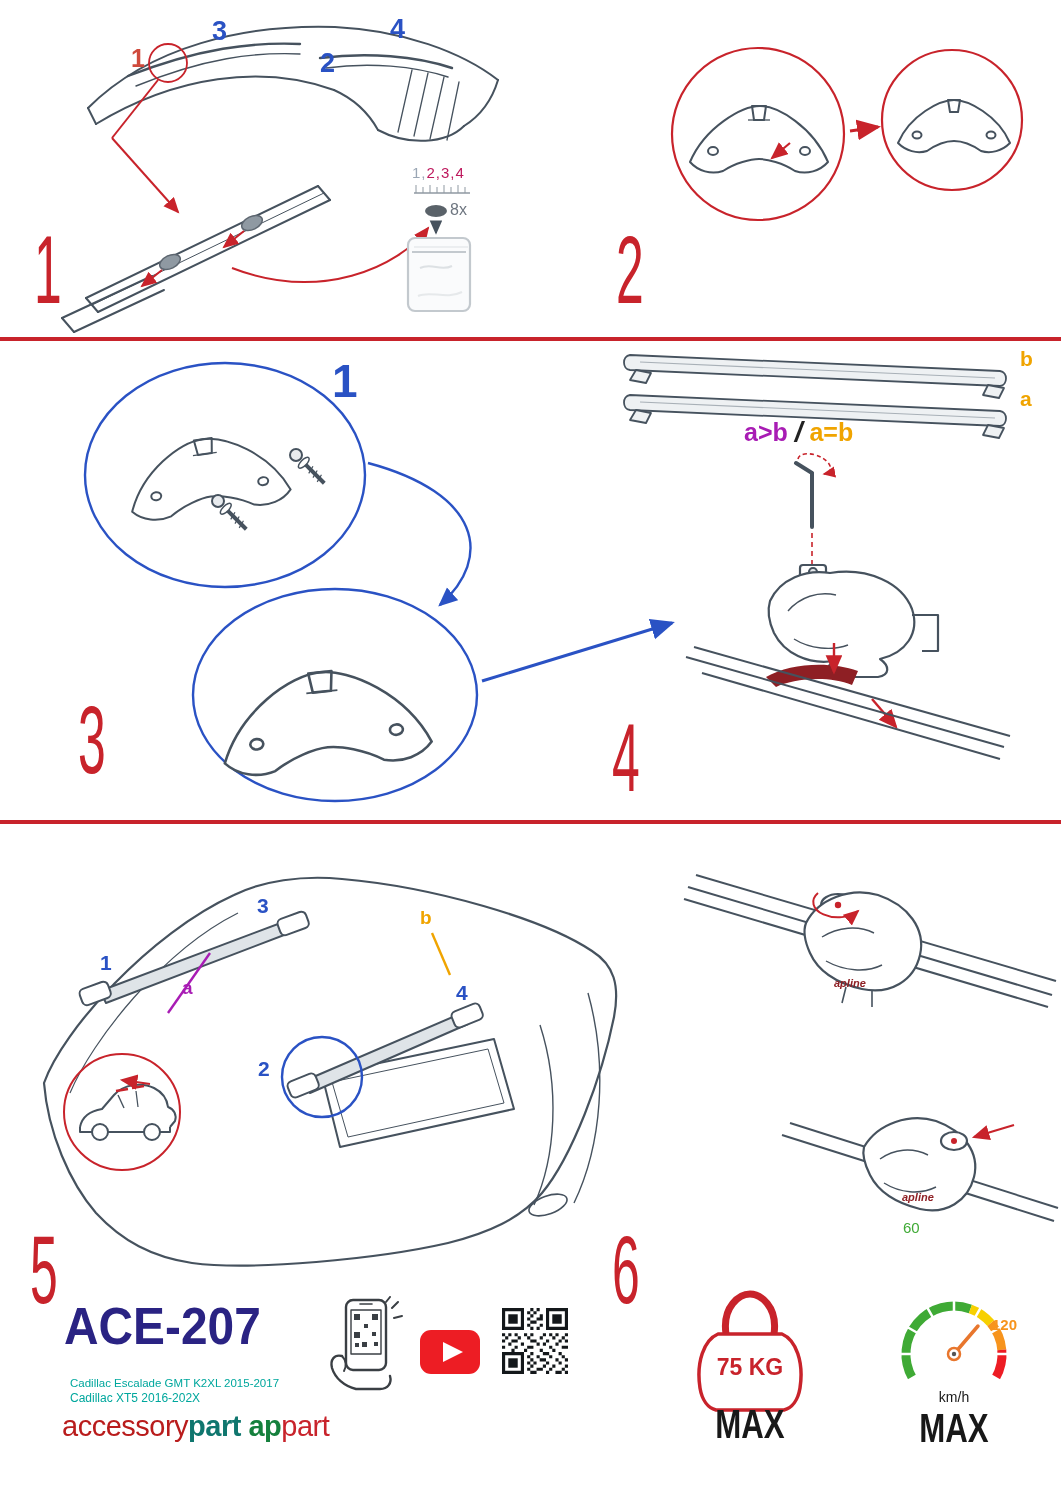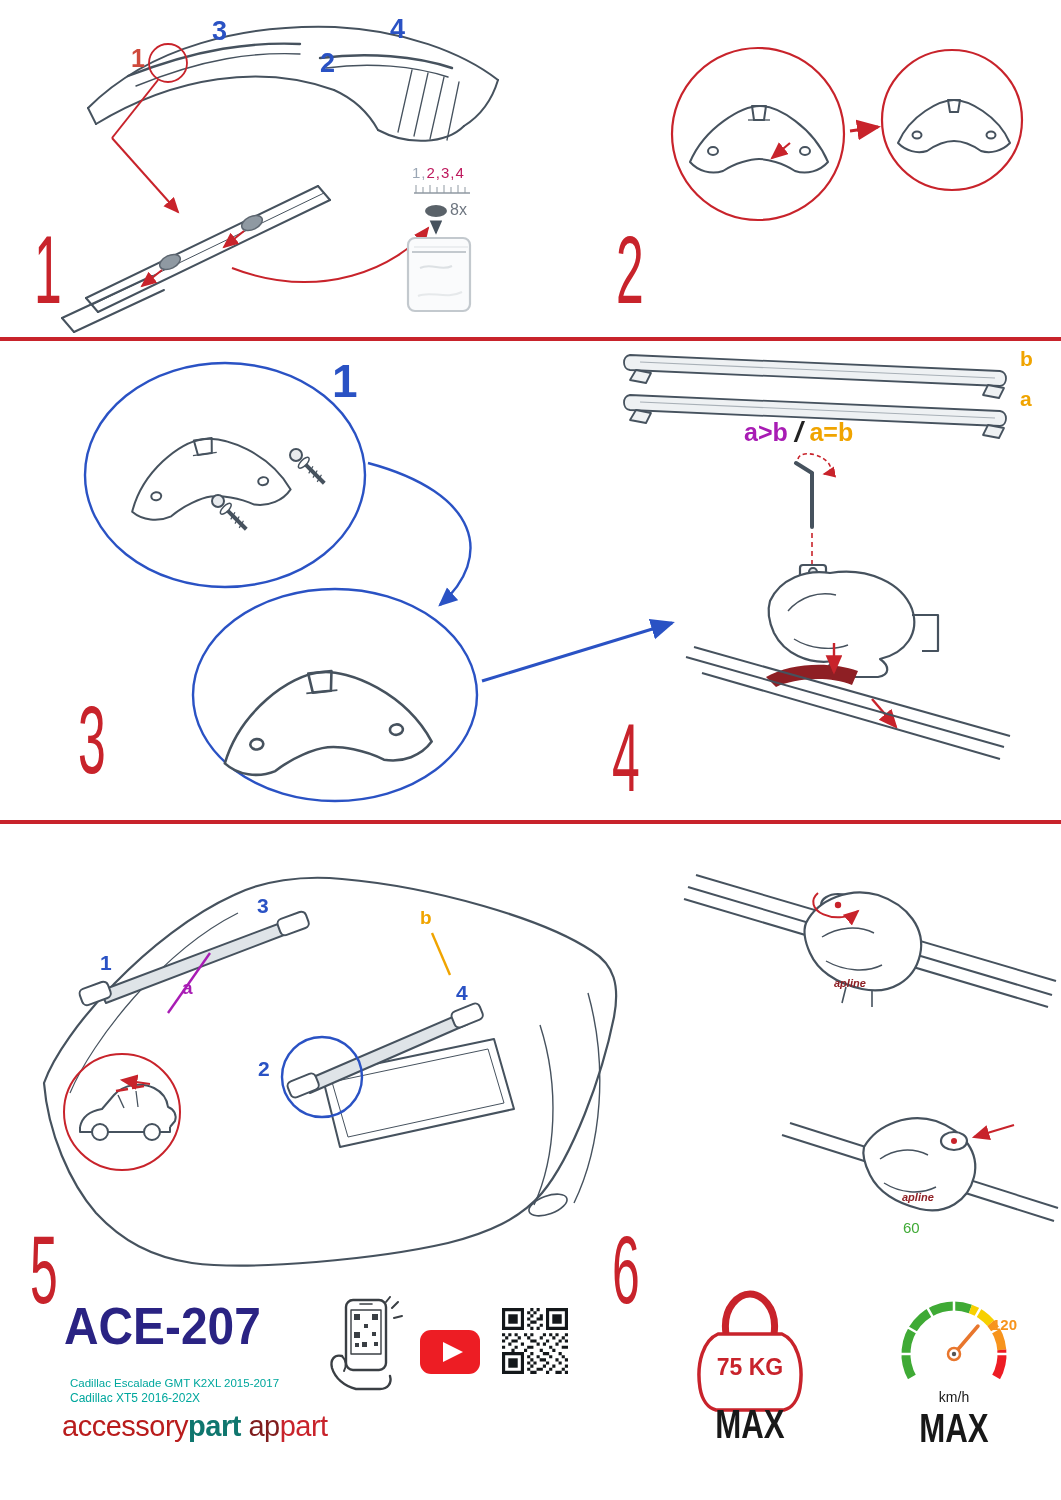--- a/index.html
+++ b/index.html
@@ -300,21 +300,21 @@
   <div class="t purple" style="left:182px;top:978px;font-size:19px">a</div>
   <div class="t orange" style="left:420px;top:908px;font-size:19px">b</div>
 
   <div class="t" style="left:834px;top:978px;font-size:11px;font-style:italic;font-weight:700;color:#8e1f24">apline</div>
   <div class="t" style="left:902px;top:1192px;font-size:11px;font-style:italic;font-weight:700;color:#8e1f24">apline</div>
 
   <div class="t" style="left:64px;top:1300px;font-size:52px;font-weight:600;color:#2a2383;transform:scaleX(0.92);transform-origin:0 0">ACE-207</div>
   <div class="t" style="left:70px;top:1378px;font-size:11.5px;color:#00a79d">Cadillac Escalade GMT K2XL 2015-2017</div>
   <div class="t" style="left:70px;top:1392px;font-size:12px;color:#00a79d">Cadillac XT5 2016-202X</div>
   <div class="t" style="left:62px;top:1412px;font-size:29px;letter-spacing:-0.5px">
-    <span style="color:#b91c1c;font-weight:400">accessory</span><span style="color:#0f766e;font-weight:700">part</span><span> </span><span style="color:#7f1d1d;font-weight:400">ap</span><span style="color:#c8232b;font-weight:400">part</span>
+    <span style="color:#b91c1c;font-weight:400">accessory</span><span style="color:#0f766e;font-weight:700">part</span><span> </span><span style="color:#15803d;font-weight:700">ap</span><span style="color:#c8232b;font-weight:400">part</span>
   </div>
 
   <svg class="icon" style="left:322px;top:1296px" width="84" height="96" viewBox="0 0 84 96">
     <g stroke="#3a3f44" stroke-width="2.4" fill="#fff" stroke-linejoin="round" stroke-linecap="round">
       <rect x="24" y="4" width="40" height="70" rx="7"></rect>
       <rect x="29" y="14" width="30" height="44" stroke-width="1.4"></rect>
       <path d="M38,8 H50" stroke-width="1.6" fill="none"></path>
       <path d="M20,60 C12,58 8,64 10,72 C13,82 22,90 34,93 L58,93 C66,93 70,87 68,80" fill="none"></path>
       <path d="M20,60 C24,64 25,70 22,75" fill="none" stroke-width="2"></path>
     </g>

